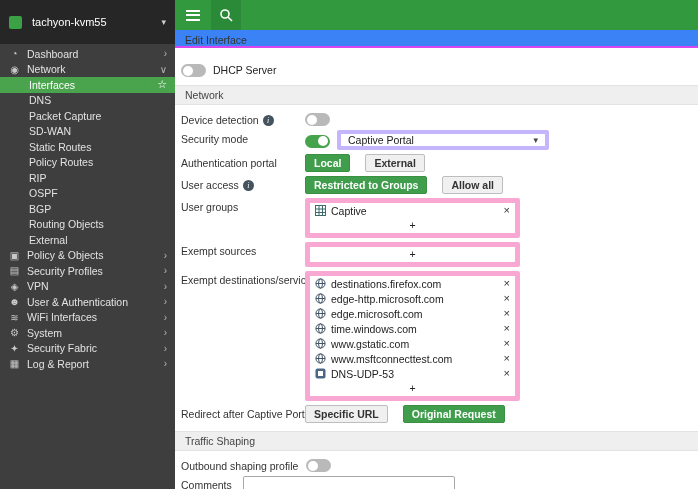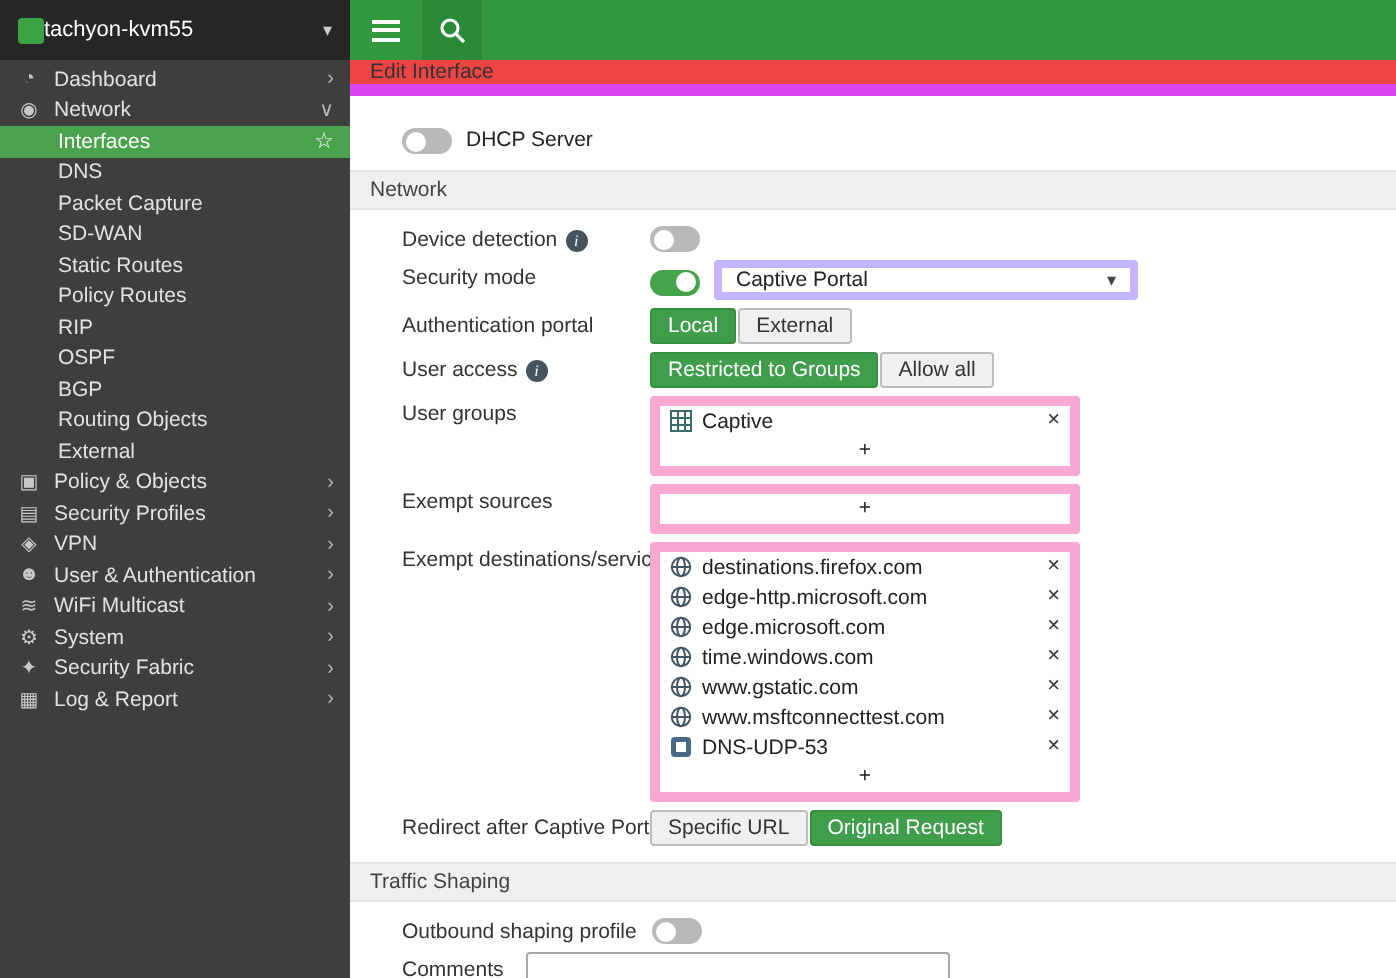--- a/index.html
+++ b/index.html
@@ -2,58 +2,58 @@
 <html><head>
 <meta charset="utf-8">
 <style>
   * { box-sizing: border-box; margin: 0; padding: 0; }
   html,body { width:698px; height:489px; overflow:hidden; }
   body { font-family:"Liberation Sans", sans-serif; font-size:10.5px; background:#fff; color:#222; }
   .app { display:flex; width:698px; height:489px; }
 
   
   .sidebar { width:175px; flex-shrink:0; background:#3e3e3e; display:flex; flex-direction:column; }
-  .titlebar { height:30px; background:#262626; color:#fff; display:flex; align-items:center; gap:0; padding:0 9px; font-size:11px; cursor:pointer; }
+  .titlebar { height:44px; background:#262626; color:#fff; display:flex; align-items:center; gap:10px; padding:0 9px; font-size:11px; cursor:pointer; }
   .logo { width:13px; height:13px; border-radius:2px; background:#3aa145; flex-shrink:0; }
   .titlebar .caret { margin-left:auto; color:#cfcfcf; font-size:9px; }
   .side-items { flex:1; padding-top:2px; }
   .side-item { height:15.5px; display:flex; align-items:center; gap:6px; padding:0 8px; color:#e2e2e2; font-size:10.5px; cursor:pointer; }
   .side-item .sicon { width:13px; text-align:center; font-size:10px; color:#c9c9c9; }
   .side-item .chev { margin-left:auto; color:#b5b5b5; font-size:10px; }
   .side-item.sub { padding-left:29px; }
   .side-item.selected { background:#4aa34d; color:#fff; }
   .side-item.selected .star { margin-left:auto; color:#fff; font-size:11px; }
 
   
   .main { flex:1; display:flex; flex-direction:column; background:#fff; min-width:0; }
   .topbar { height:30px; background:#33993f; display:flex; align-items:center; flex-shrink:0; }
   .menu-btn { width:36px; height:30px; display:flex; flex-direction:column; justify-content:center; align-items:center; gap:2.5px; cursor:pointer; }
   .menu-btn span { display:block; width:14px; height:2px; background:#fff; }
   .search-btn { width:30px; height:30px; background:#2b8a37; display:flex; align-items:center; justify-content:center; cursor:pointer; }
-  .breadcrumb-bar { height:18px; background:#ef4444; border-bottom:6px solid #d946ef; display:flex; align-items:flex-end; padding:0 10px; color:#333; flex-shrink:0; }
+  .breadcrumb-bar { height:18px; background:#3b82f6; border-bottom:2px solid #d946ef; display:flex; align-items:flex-end; padding:0 10px; color:#333; flex-shrink:0; }
   .content { flex:1; overflow:hidden; padding-top:5px; }
 
   
-  .frow { display:flex; align-items:flex-start; margin:4px 26px; }
+  .frow { display:flex; align-items:flex-start; margin:4px 6px; }
   .flabel { width:124px; flex-shrink:0; padding-top:3px; color:#333; display:flex; align-items:center; gap:4px; white-space:nowrap; }
   .section-bar { background:#efefef; border-top:1px solid #e3e3e3; border-bottom:1px solid #e3e3e3; padding:3px 10px; color:#444; margin:8px 0 6px 0; }
 
   .toggle { width:25px; height:13px; border-radius:7px; background:#b9b9b9; position:relative; cursor:pointer; flex-shrink:0; margin-top:2px; }
   .toggle .knob { position:absolute; top:1.5px; left:2px; width:10px; height:10px; border-radius:50%; background:#fff; }
   .toggle.on { background:#44a34b; }
   .toggle.on .knob { left:auto; right:2px; }
 
   .inline { display:flex; align-items:center; gap:7px; }
 
   .info-icon { width:11px; height:11px; border-radius:50%; background:#44535e; color:#fff; font-size:8px; font-style:italic; display:inline-flex; align-items:center; justify-content:center; font-family:"Liberation Serif", serif; }
 
   .select { width:212px; height:20px; border:4px solid #c4b5fd; border-radius:2px; background:#fff; display:flex; align-items:center; justify-content:space-between; padding:0 7px; cursor:pointer; }
   .select .caret { font-size:9px; color:#444; }
 
-  .seg { display:flex; gap:1px; }
+  .seg { display:flex; gap:15px;font-weight:bold; }
   .seg-btn { height:18px; display:inline-flex; align-items:center; padding:0 8px; border:1px solid #bdbdbd; border-radius:2px; background:#f0f0f0; color:#333; cursor:pointer; }
   .seg-btn.sel { background:#3f9d4c; border-color:#39913f; color:#fff; }
 
   .lbox { width:215px; border:5px solid #f9a8d4; border-radius:2px; background:#fff; }
   .lrow { display:flex; align-items:center; gap:5px; padding:1.5px 5px; color:#222; }
   .lrow .remove { margin-left:auto; color:#333; cursor:pointer; font-size:11px; line-height:1; }
   .addrow { display:flex; justify-content:center; padding:1px 0 2px 0; color:#222; cursor:pointer; }
   .entry-icon { display:inline-flex; width:11px; flex-shrink:0; }
 
   .comments-wrap { display:flex; align-items:flex-end; gap:6px; }
@@ -130,21 +130,21 @@
         <span>VPN</span>
         <span class="chev">›</span>
       </div>
       <div class="side-item">
         <span class="sicon">☻</span>
         <span>User &amp; Authentication</span>
         <span class="chev">›</span>
       </div>
       <div class="side-item">
         <span class="sicon">≋</span>
-        <span>WiFi Multicast</span>
+        <span>WiFi Interfaces</span>
         <span class="chev">›</span>
       </div>
       <div class="side-item">
         <span class="sicon">⚙</span>
         <span>System</span>
         <span class="chev">›</span>
       </div>
       <div class="side-item">
         <span class="sicon">✦</span>
         <span>Security Fabric</span>

